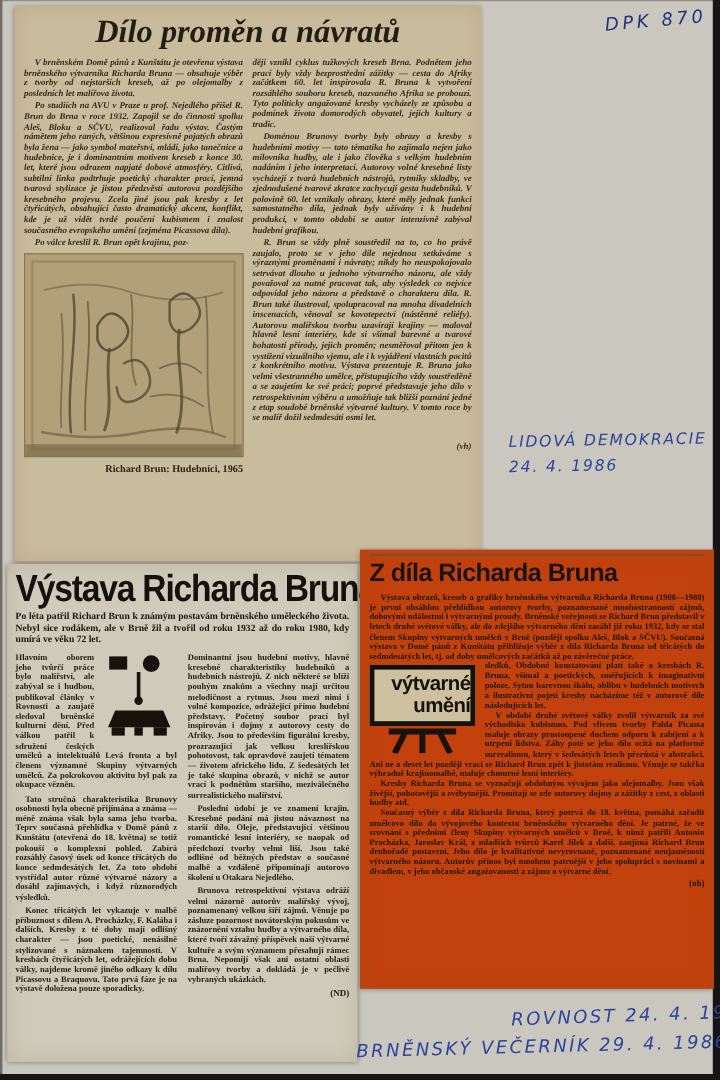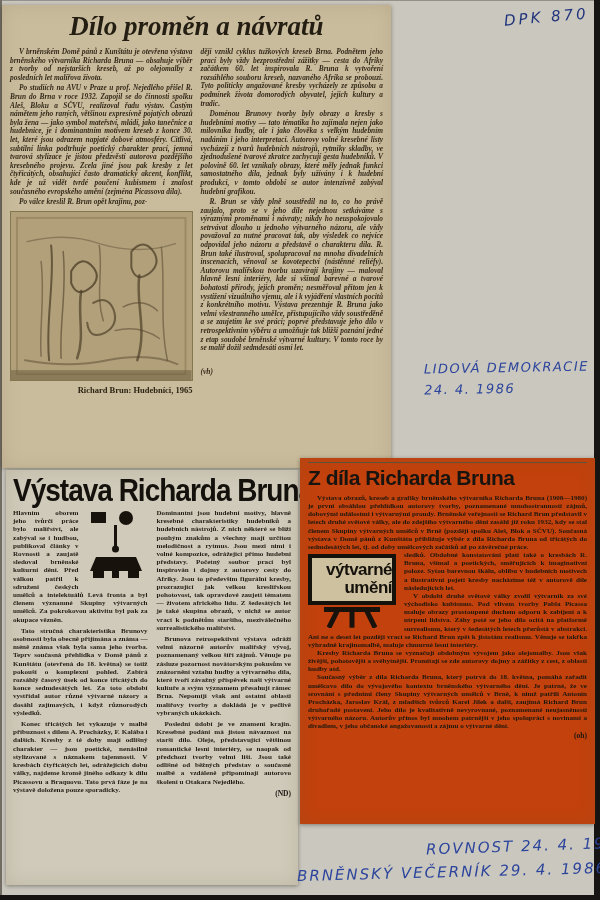--- a/index.html
+++ b/index.html
@@ -1,31 +1,31 @@
 <!DOCTYPE html>
 <html><head>
 <meta charset="utf-8">
 <style>
   html,body{margin:0;padding:0;}
   .page{position:relative;width:600px;height:900px;background:#cac7bf;overflow:hidden;
         font-family:"Liberation Serif",serif;
         box-shadow:inset -6px 0 0 #161513, inset 0 -5px 0 #161513, inset 2px 0 0 #716d63, inset 0 1px 0 #94908a;}
   
   .clip{position:absolute;box-shadow:0 1px 4px rgba(40,35,20,.45), inset 0 0 18px rgba(120,100,60,.18);}
-  .clip-top{left:2px;top:5px;width:389px;height:463px;background:#c9bc9d;padding:4px 8px 0;box-sizing:border-box;}
+  .clip-top{left:12px;top:5px;width:389px;height:463px;background:#c9bc9d;padding:4px 8px 0;box-sizing:border-box;}
   .clip-top h1{font:italic bold 27px/30px "Liberation Serif",serif;text-align:center;color:#241d12;margin:2px 0 7px;}
   .cols{display:flex;gap:8px;}
   .col{width:50%;}
   .clip-top p{font:italic 7.4px/8.6px "Liberation Serif",serif;font-weight:600;text-align:justify;
               text-indent:9px;margin:0 0 2px;color:#352a1a;}
   .photo-fig{margin:4px 0 0;}
   .photo{width:100%;height:170px;background:#b2a07b;border:1px solid #84764f;box-sizing:border-box;overflow:hidden;}
   .photo svg{display:block;width:100%;height:100%;}
   .photo-caption{font:bold 8.5px/10px "Liberation Serif",serif;text-align:right;padding:4px 0 3px;color:#2c2313;}
-  .byline{font:italic bold 7.5px "Liberation Serif",serif;color:#352a1a;margin-top:14px;}
+  .byline{font:italic bold 7.5px "Liberation Serif",serif;text-align:right;color:#352a1a;margin-top:14px;}
   
   .clip-bl{left:6px;top:470px;width:292px;height:415px;background:#cfcaba;padding:3px 7px;box-sizing:border-box;}
   .clip-bl h2{font:bold 28px/30px "Liberation Sans",sans-serif;letter-spacing:-1px;color:#14110c;
               margin:1px 0 5px;transform:scaleY(1.12);transform-origin:top left;white-space:nowrap;}
   .clip-bl .lead{font:bold 8px/9.6px "Liberation Serif",serif;text-align:justify;color:#181410;margin:0 0 6px;}
   .bl-cols{display:flex;gap:9px;}
   .clip-bl .bl-cols p{font:7.1px/8.2px "Liberation Serif",serif;font-weight:600;text-align:justify;
                       text-indent:8px;margin:0 0 3px;color:#231e15;}
   .easel{float:right;width:64px;height:76px;margin:0 0 2px 5px;}
   .sig{font:bold 7.5px "Liberation Serif",serif;text-align:right;color:#1c1812;}
@@ -97,20 +97,21 @@
     </div>
   </article>
 
   <div class="hw hw-lidova">
     <div>LIDOVÁ DEMOKRACIE</div>
     <div>24. 4. 1986</div>
   </div>
 
   <article class="clip clip-bl">
     <h2>Výstava Richarda Bruna</h2>
+    <p class="lead">Po léta patřil Richard Brun k známým postavám brněnského uměleckého života. Nebyl sice rodákem, ale v Brně žil a tvořil od roku 1932 až do roku 1980, kdy umírá ve věku 72 let.</p>
     <div class="bl-cols">
       <div class="col">
         <div class="easel">
           <svg viewBox="0 0 60 76" width="64" height="76">
             <g fill="#17120c">
               <rect x="5" y="3" width="15" height="11"></rect>
               <circle cx="40" cy="9" r="7"></circle>
               <rect x="28" y="16" width="3" height="22"></rect>
               <circle cx="29.5" cy="40" r="3.5"></circle>
               <polygon points="10,48 50,48 56,62 4,62"></polygon>
@@ -119,22 +120,22 @@
               <rect x="26" y="62" width="7" height="7"></rect>
             </g>
           </svg>
         </div>
         <p style="text-indent:0;">Hlavním oborem jeho tvůrčí práce bylo malířství, ale zabýval se i hudbou, publikoval články v Rovnosti a zaujatě sledoval brněnské kulturní dění. Před válkou patřil k sdružení českých umělců a intelektuálů Levá fronta a byl členem významné Skupiny výtvarných umělců. Za pokrokovou aktivitu byl pak za okupace vězněn.</p>
         <p>Tato stručná charakteristika Brunovy osobnosti byla obecně přijímána a známa — méně známa však byla sama jeho tvorba. Teprv současná přehlídka v Domě pánů z Kunštátu (otevřená do 18. května) se totiž pokouší o komplexní pohled. Zabírá rozsáhlý časový úsek od konce třicátých do konce sedmdesátých let. Za toto období vystřídal autor různé výtvarné názory a dosáhl zajímavých, i když různorodých výsledků.</p>
         <p>Konec třicátých let vykazuje v malbě příbuznost s dílem A. Procházky, F. Kalába i dalších. Kresby z té doby mají odlišný charakter — jsou poetické, nenásilně stylizované s náznakem tajemnosti. V kresbách čtyřicátých let, odrážejících dobu války, najdeme kromě jiného odkazy k dílu Picassovu a Braquovu. Tato prvá fáze je na výstavě doložena pouze sporadicky.</p>
       </div>
       <div class="col">
         <p style="text-indent:0;">Dominantní jsou hudební motivy, hlavně kresebné charakteristiky hudebníků a hudebních nástrojů. Z nich některé se blíží pouhým znakům a všechny mají určitou melodičnost a rytmus. Jsou mezi nimi i volné kompozice, odrážející přímo hudební představy. Početný soubor prací byl inspirován i dojmy z autorovy cesty do Afriky. Jsou to především figurální kresby, prozrazující jak velkou kreslířskou pohotovost, tak opravdové zaujetí tématem — životem afrického lidu. Z šedesátých let je také skupina obrazů, v nichž se autor vrací k podnětům staršího, meziválečného surrealistického malířství.</p>
+        <p>Poslední údobí je ve znamení krajin. Kresebné podání má jistou návaznost na starší dílo. Oleje, představující většinou romantické lesní interiéry, se naopak od předchozí tvorby velmi liší. Jsou také odlišné od běžných představ o současné malbě a vzdáleně připomínají autorovo školení u Otakara Nejedlého.</p>
         <p>Brunova retrospektivní výstava odráží velmi názorně autorův malířský vývoj, poznamenaný velkou šíří zájmů. Věnuje po zásluze pozornost novátorským pokusům ve znázornění vztahu hudby a výtvarného díla, které tvoří závažný příspěvek naší výtvarné kultuře a svým významem přesahují rámec Brna. Nepomíjí však ani ostatní oblasti malířovy tvorby a dokládá je v pečlivě vybraných ukázkách.</p>
-        <p>Poslední údobí je ve znamení krajin. Kresebné podání má jistou návaznost na starší dílo. Oleje, představující většinou romantické lesní interiéry, se naopak od předchozí tvorby velmi liší. Jsou také odlišné od běžných představ o současné malbě a vzdáleně připomínají autorovo školení u Otakara Nejedlého.</p>
         <div class="sig">(ND)</div>
       </div>
     </div>
   </article>
 
   <article class="clip clip-br">
     <h2>Z díla Richarda Bruna</h2>
     <p class="noind" style="text-indent:9px;">Výstava obrazů, kreseb a grafiky brněnského výtvarníka Richarda Bruna (1908—1980) je první obsáhlou přehlídkou autorovy tvorby, poznamenané mnohostranností zájmů, dobovými událostmi i výtvarnými proudy. Brněnské veřejnosti se Richard Brun představil v letech druhé světové války, ale do zdejšího výtvarného dění zasáhl již roku 1932, kdy se stal členem Skupiny výtvarných umělců v Brně (později spolku Aleš, Blok a SČVU). Současná výstava v Domě pánů z Kunštátu přibližuje výběr z díla Richarda Bruna od třicátých do sedmdesátých let, tj. od doby umělcových začátků až po závěrečné práce.</p>
     <div class="vu-box">
       <div class="vu-inner">

